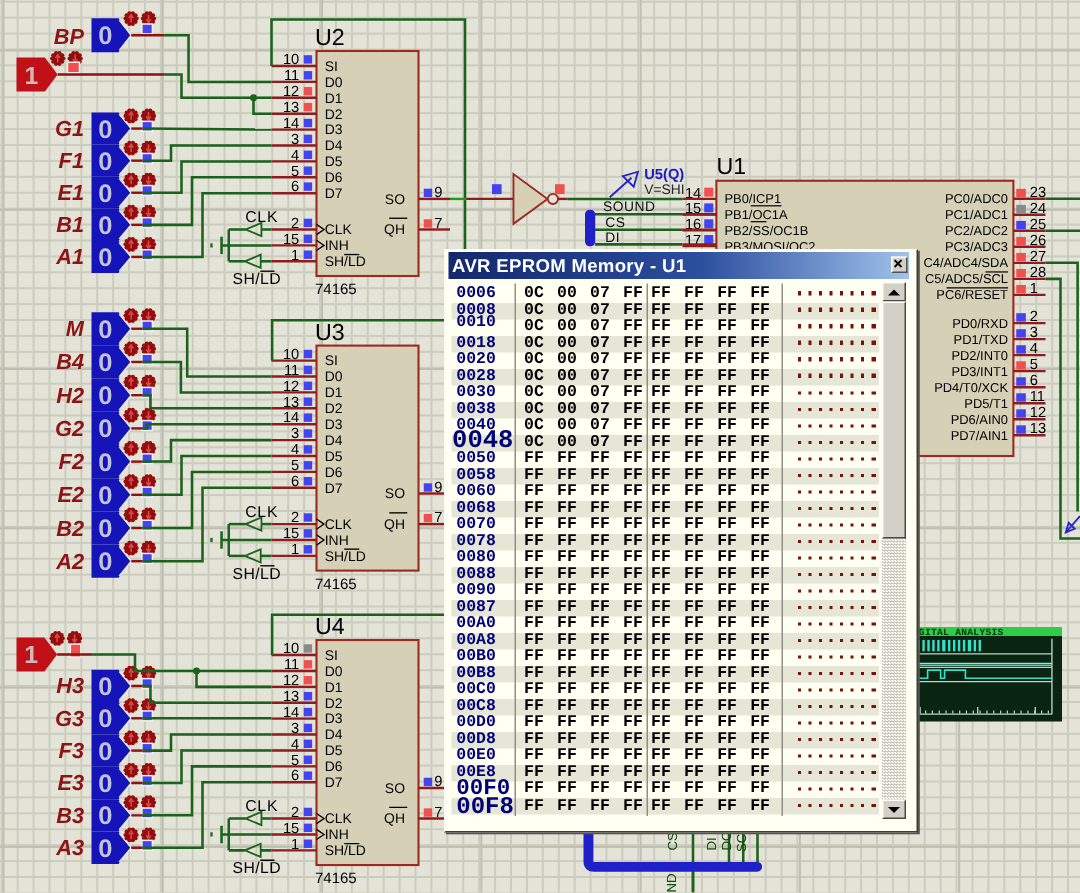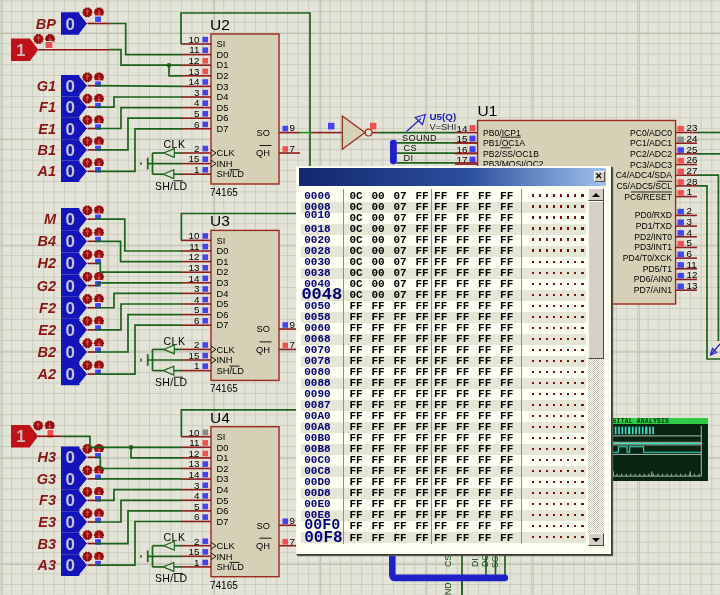--- a/index.html
+++ b/index.html
@@ -1187,20 +1187,21 @@
       <line x1="88.8" y1="55.6" x2="88.8" y2="57.9" stroke="#b8d8c0" stroke-width="0.8"></line>
       <line x1="93.4" y1="55.6" x2="93.4" y2="57.9" stroke="#b8d8c0" stroke-width="0.8"></line>
       <line x1="97.9" y1="55.6" x2="97.9" y2="57.9" stroke="#b8d8c0" stroke-width="0.8"></line>
       <line x1="12.4" y1="53.4" x2="12.4" y2="57.9" stroke="#b8d8c0" stroke-width="0.9"></line>
       <line x1="50.8" y1="53.4" x2="50.8" y2="57.9" stroke="#b8d8c0" stroke-width="0.9"></line>
       <line x1="89.2" y1="53.4" x2="89.2" y2="57.9" stroke="#b8d8c0" stroke-width="0.9"></line>
     </svg>
 </div>
 <div class="abs" style="left:296.4px;top:166px;width:313.2px;height:386.6px;background:#fffff2;border:1.6px solid;border-color:#fafaf2 #3c3c38 #3c3c38 #fafaf2;box-shadow:1.2px 1.2px 0 0 #55554d;">
 <div class="abs" style="left:1.4px;top:1.4px;width:307px;height:17.2px;background:linear-gradient(90deg,#13286e 0%,#2c4f9e 55%,#a0c2ec 100%);"></div>
+<div class="abs" style="left:4px;top:3.2px;font-size:12.4px;font-weight:bold;color:#fff;letter-spacing:0.2px;">AVR EPROM Memory - U1</div>
 <div class="abs" style="left:296.2px;top:4.2px;width:9.6px;height:9.2px;background:#d4d0c8;border:1px solid;border-color:#fff #55554d #55554d #fff;">
       <svg width="8" height="8" viewBox="0 0 8 8" style="position:absolute;left:0.3px;top:0.3px">
         <line x1="1.4" y1="1.4" x2="6" y2="6" stroke="#000" stroke-width="1.3"></line>
         <line x1="6" y1="1.4" x2="1.4" y2="6" stroke="#000" stroke-width="1.3"></line>
       </svg>
     </div>
 <div class="abs" style="left:6.8px;top:24.00px;font-family:'Liberation Mono',monospace;font-size:11px;font-weight:bold;color:#00007b;line-height:10.5px;">0006</div>
     <div class="abs" style="left:52.0px;top:24.00px;font-family:'Liberation Mono',monospace;font-size:11px;font-weight:bold;color:#000;line-height:10.5px;word-spacing:2.2px;">0C 00 07 FF</div>
     <div class="abs" style="left:136.7px;top:24.00px;font-family:'Liberation Mono',monospace;font-size:11px;font-weight:bold;color:#000;line-height:10.5px;word-spacing:2.2px;">FF FF FF FF</div>
     <div class="abs" style="left:234.2px;top:27.40px;">

